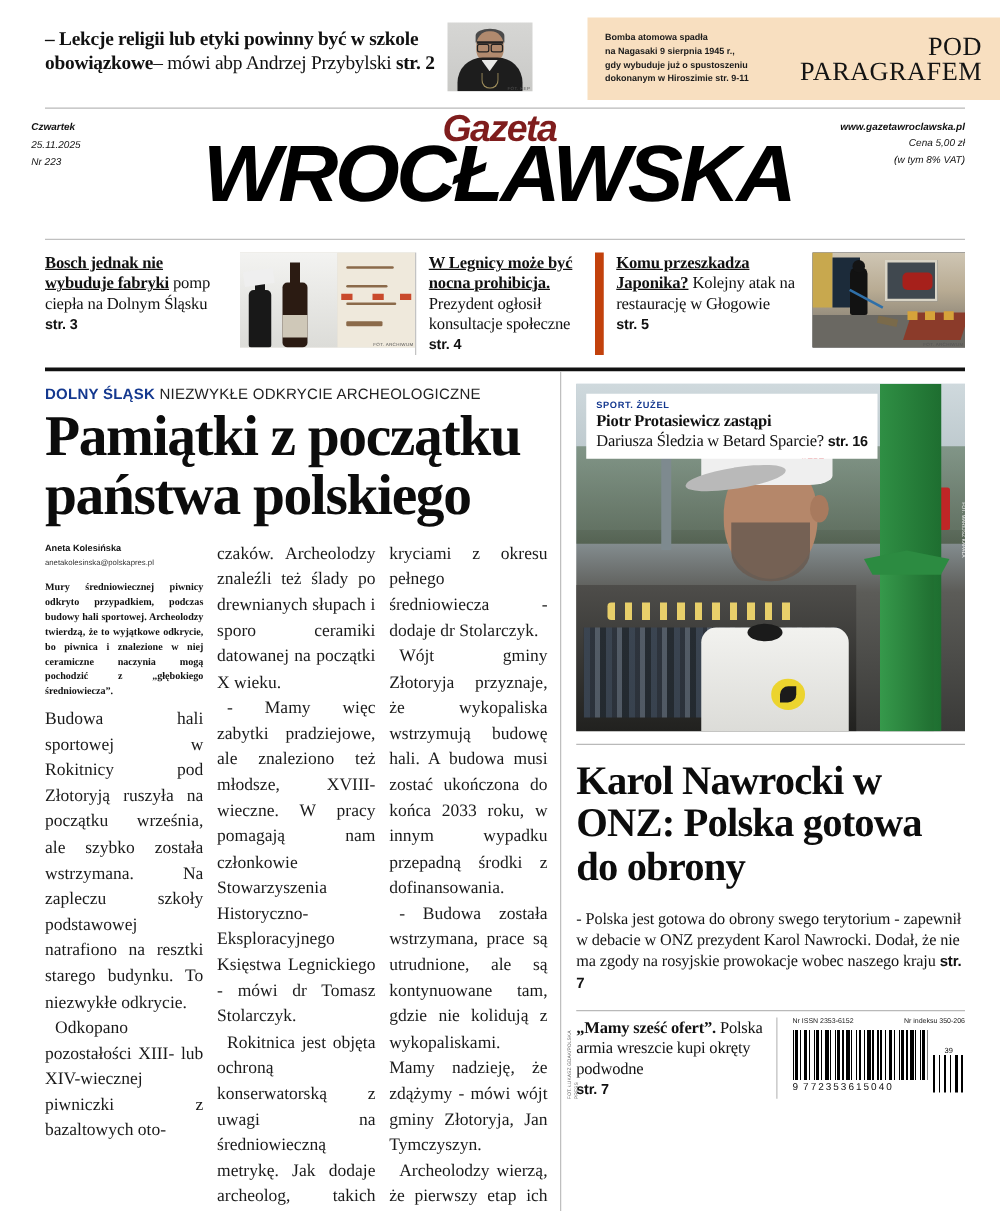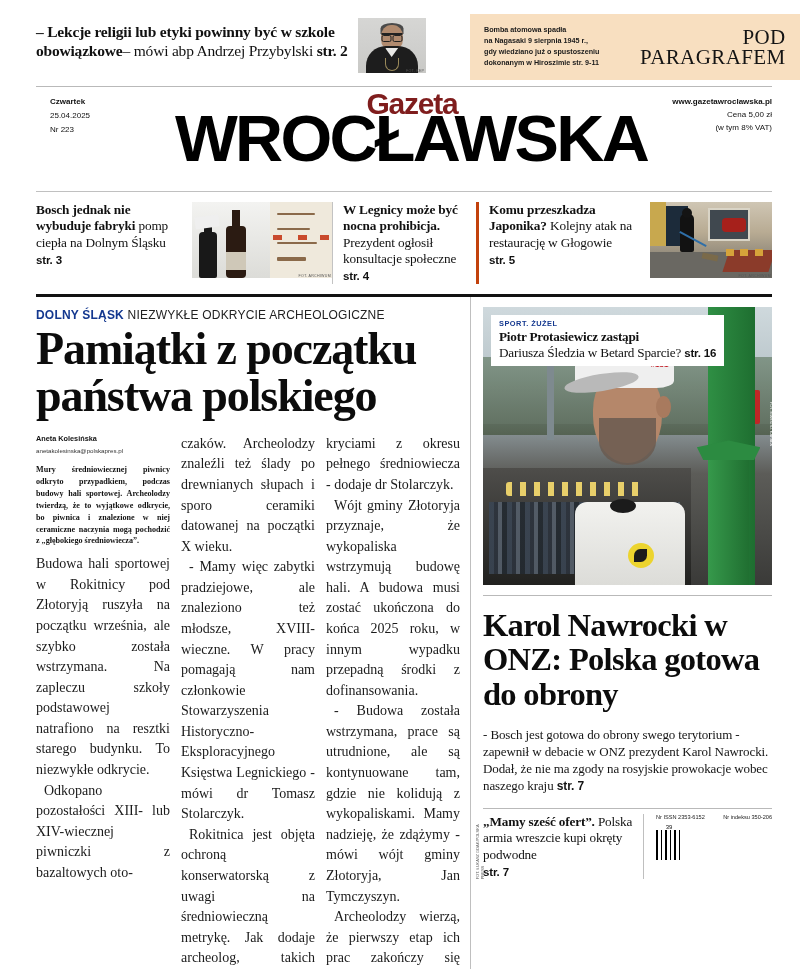--- a/index.html
+++ b/index.html
@@ -88,21 +88,21 @@
     flex:1; text-align:right;
     font-family:"Liberation Serif", serif;
     font-size:21px; line-height:0.97; letter-spacing:.4px; color:#141414;
   }
   .pod-title .l1 { display:block; }
   .pod-title .l2 { display:block; }
 
   .rule-grey { height:1px; background:#b9b9b9; margin:6px 28px 0 36px; }
 
   
-  .masthead { position:relative; height:98px; margin:0 28px 0 50px; }
+  .masthead { position:relative; height:98px; margin:0 28px 0 25px;font-style:italic; }
   .date-block {
     position:absolute; left:0; top:8px;
     font-family:"Liberation Sans", sans-serif;
     font-size:8px; line-height:1.75; color:#111;
   }
   .date-block .dow { font-weight:bold; }
   .site-block {
     position:absolute; right:0; top:8px; text-align:right;
     font-family:"Liberation Sans", sans-serif;
     font-size:8px; line-height:1.65; color:#111;
@@ -131,26 +131,26 @@
     line-height:.84; color:#000; margin-top:-6px;
     transform:scaleX(1.04); transform-origin:center;
   }
   .rule-grey2 { height:1px; background:#c0c0c0; margin:6px 28px 0 36px; }
 
   
   .teaser-row { display:flex; margin:10px 28px 0 36px; height:82px; }
   .tcol { display:flex; gap:10px; }
   .tcol.c1 { flex:0 0 296px; }
   .tcol.c2 { flex:0 0 144px; padding-left:10px; border-left:1px solid #c3c3c3; }
-  .tcol.c3 { flex:1; padding-left:10px; border-left:3px solid #c2410c; }
+  .tcol.c3 { flex:1; padding-left:10px; border-left:7px solid #c2410c; }
   .ttext {
     font-family:"Liberation Serif", serif;
     font-size:13.3px; line-height:1.23; letter-spacing:-.15px;
   }
-  .ttext b { font-weight:bold; }
+  .ttext b { font-weight:bold;text-decoration:underline; }
   .ttext .pg { font-family:"Liberation Sans", sans-serif; font-weight:bold; font-size:11.5px; display:block; margin-top:2px; }
   .tphoto { position:relative; overflow:hidden; flex:0 0 auto; }
 
   
   .ph-alc { width:140px; height:76px; background:#ddd9d2; position:relative; }
   .ph-alc .left { position:absolute; left:0; top:0; width:56%; height:100%; background:linear-gradient(180deg,#f3f3f1,#dcdcd8); }
   .ph-alc .bottleA { position:absolute; left:7px; bottom:0; width:18px; height:46px; background:#181818; border-radius:4px 4px 2px 2px; }
   .ph-alc .bottleA:before { content:""; position:absolute; left:5px; top:-14px; width:8px; height:16px; background:#181818; }
   .ph-alc .capA { position:absolute; left:3px; top:14px; width:24px; height:12px; background:#efefef; transform:rotate(-8deg); }
   .ph-alc .bottleB { position:absolute; left:34px; bottom:0; width:20px; height:52px; background:#2b1b12; border-radius:4px; }
@@ -401,37 +401,37 @@
         <div class="body"></div>
         <div class="collar"></div>
         <div class="chain"></div>
         <div class="photocred">FOT. KEP</div>
       </div>
     </div>
     <div class="top-right">
       <div class="pod-text">
         <span>Bomba atomowa spadła</span><br>
         <span>na Nagasaki 9 sierpnia 1945 r.,</span><br>
-        <span>gdy wiedziano już o spustoszeniu</span><br>
+        <span>gdy wybuduje już o spustoszeniu</span><br>
         <span>dokonanym w Hiroszimie</span>
         <span class="pg">str. 9-11</span>
       </div>
       <div class="pod-title">
         <span class="l1">POD</span>
         <span class="l2">PARAGRAFEM</span>
       </div>
     </div>
   </div>
 
   <div class="rule-grey"></div>
 
   <div class="masthead">
     <div class="date-block">
       <div class="dow">Czwartek</div>
-      <div>25.04.2025</div>
+      <div>25.11.2025</div>
       <div>Nr 223</div>
     </div>
     <div class="site-block">
       <div class="www">www.gazetawroclawska.pl</div>
       <div>Cena 5,00 zł</div>
       <div>(w tym 8% VAT)</div>
     </div>
     <div class="logo-wrap">
       <div class="logo-gazeta"><span class="g-dot"></span><span>Gazeta</span></div>
       <div class="logo-wroc">WROCŁAWSKA</div>
@@ -519,21 +519,21 @@
           <p class="bodytxt">Budowa hali sportowej w Rokitnicy pod Złotoryją ruszyła na początku września, ale szybko została wstrzymana. Na zapleczu szkoły podstawowej natrafiono na resztki starego budynku. To niezwykłe odkrycie.</p>
           <p class="bodytxt ind">Odkopano pozostałości XIII- lub XIV-wiecznej piwniczki z bazaltowych oto-</p>
         </div>
         <div class="bcol">
           <p class="bodytxt first">czaków. Archeolodzy znaleźli też ślady po drewnianych słupach i sporo ceramiki datowanej na początki X wieku.</p>
           <p class="bodytxt ind">- Mamy więc zabytki pradziejowe, ale znaleziono też młodsze, XVIII-wieczne. W pracy pomagają nam członkowie Stowarzyszenia Historyczno-Eksploracyjnego Księstwa Legnickiego - mówi dr Tomasz Stolarczyk.</p>
           <p class="bodytxt ind">Rokitnica jest objęta ochroną konserwatorską z uwagi na średniowieczną metrykę. Jak dodaje archeolog, takich obiektów jak znaleziona piwnica rozpoznanych na drodze wykopalisk jest niewiele. - Pierwsze informacje na temat Rokitnicy pochodzą z XIII wieku. Był tam zamek Henryka Brodatego, kościół też jest datowany na ten wiek, więc mamy do czynienia z pierwszymi od-</p>
         </div>
         <div class="bcol">
           <p class="bodytxt first">kryciami z okresu pełnego średniowiecza - dodaje dr Stolarczyk.</p>
-          <p class="bodytxt ind">Wójt gminy Złotoryja przyznaje, że wykopaliska wstrzymują budowę hali. A budowa musi zostać ukończona do końca 2025 roku, w innym wypadku przepadną środki z dofinansowania.</p>
+          <p class="bodytxt ind">Wójt gminy Złotoryja przyznaje, że wykopaliska wstrzymują budowę hali. A budowa musi zostać ukończona do końca 2033 roku, w innym wypadku przepadną środki z dofinansowania.</p>
           <p class="bodytxt ind">- Budowa została wstrzymana, prace są utrudnione, ale są kontynuowane tam, gdzie nie kolidują z wykopaliskami. Mamy nadzieję, że zdążymy - mówi wójt gminy Złotoryja, Jan Tymczyszyn.</p>
           <p class="bodytxt ind">Archeolodzy wierzą, że pierwszy etap ich prac zakończy się jeszcze w tym tygodniu lub do końca następnego. Badacze będą znali więcej szczegółów po dokładnym zbadaniu znalezisk.</p>
           <div class="endmark">ⓦⓦ</div>
         </div>
       </div>
 
       <div class="mainphoto">
         <div class="mp-trees-l"></div>
         <div class="mp-trees-r"></div>
         <div class="mp-trees-t"></div>
@@ -589,21 +589,21 @@
             <span>Dariusza Śledzia w Betard Sparcie?</span>
             <span class="pg">str. 16</span>
           </div>
         </div>
       </div>
 
       <div class="rule-thin-r"></div>
 
       <h2 class="lead2">Karol Nawrocki w ONZ: Polska gotowa do obrony</h2>
       <p class="deck2">
-        <span>- Bosch jest gotowa do obrony swego terytorium - zapewnił w debacie w ONZ prezydent Karol Nawrocki. Dodał, że nie ma zgody na rosyjskie prowokacje wobec naszego kraju</span>
+        <span>- Polska jest gotowa do obrony swego terytorium - zapewnił w debacie w ONZ prezydent Karol Nawrocki. Dodał, że nie ma zgody na rosyjskie prowokacje wobec naszego kraju</span>
         <span class="pg">str. 7</span>
       </p>
 
       <div class="rule-r2"></div>
 
       <div class="footer-row">
         <div class="fcol-l" style="position:relative;">
           <div class="side-cred">FOT. ŁUKASZ GDAK/POLSKA PRESS</div>
           <div class="ftext">
             <b>„Mamy sześć ofert”.</b>
@@ -611,20 +611,26 @@
             <span class="pg">str. 7</span>
           </div>
         </div>
         <div class="fcol-r">
           <div class="issn-row">
             <span>Nr ISSN 2353-6152</span>
             <span>Nr indeksu 350-206</span>
           </div>
           <div class="barcode-wrap">
             <div>
+              <div class="barcode"></div>
+              <div class="barcode-num">
+                <span class="lead9">9</span><span>772353</span><span>615040</span>
+              </div>
+            </div>
+            <div>
               <div class="issue-no">39</div>
               <div class="barcode2"></div>
             </div>
           </div>
         </div>
       </div>
 
     </div>
   </div>
 

